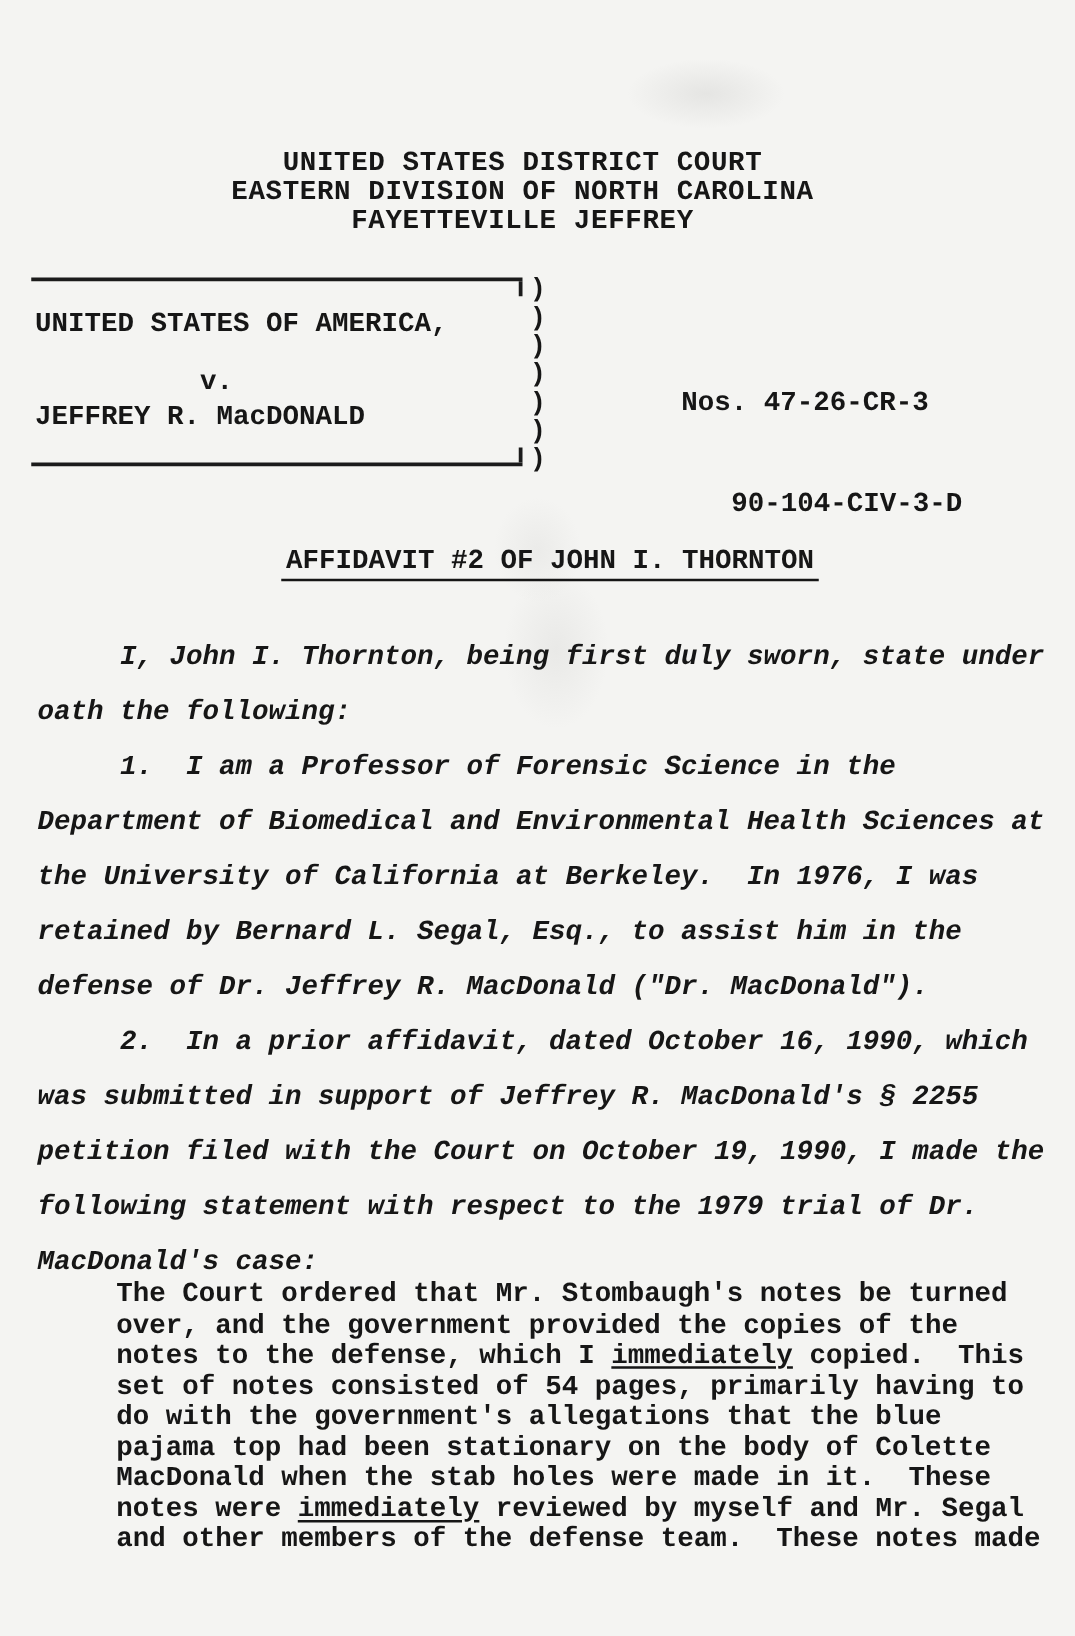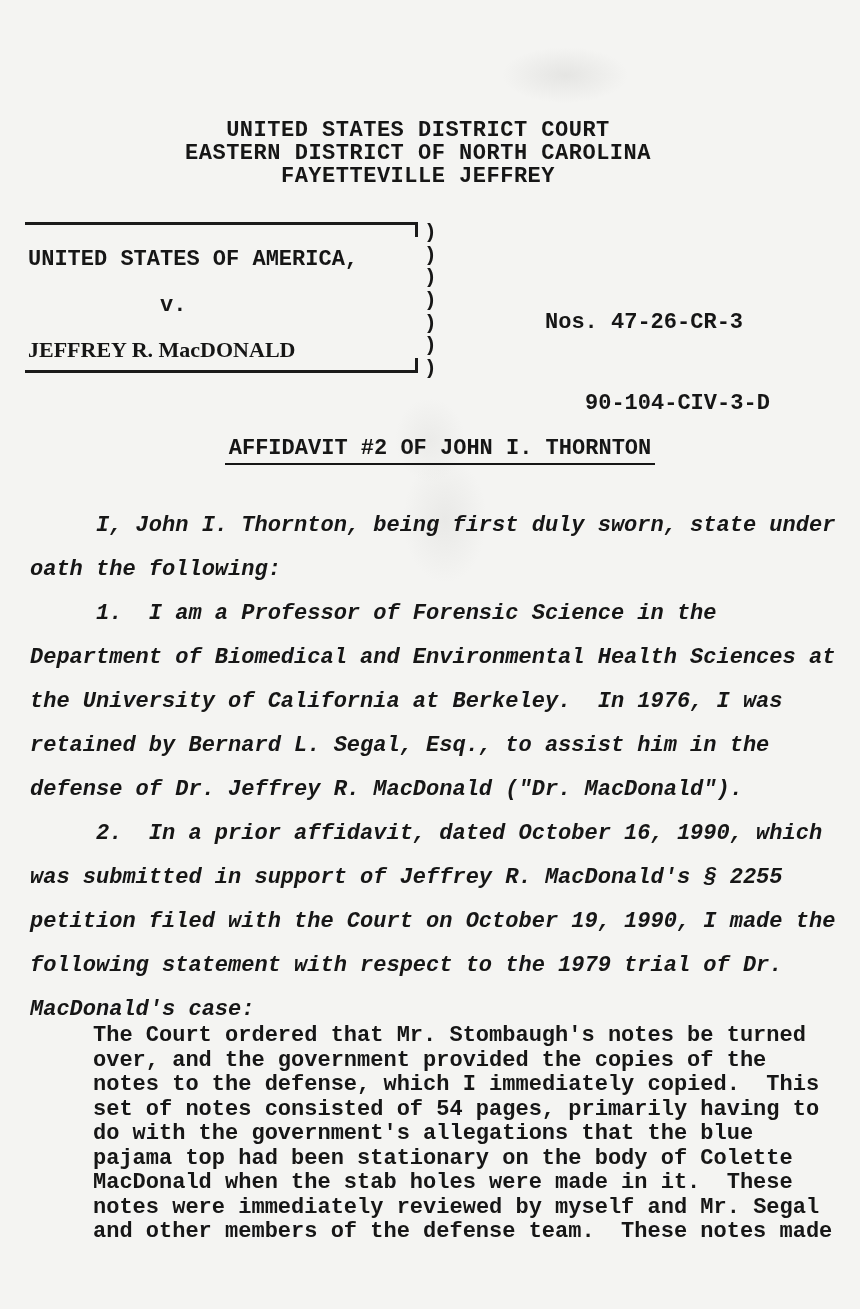--- a/index.html
+++ b/index.html
@@ -58,21 +58,21 @@
     content: "";
     position: absolute;
     right: 0;
     bottom: 0;
     width: 3px;
     height: 12px;
     background: #1b1b1b;
   }
   .plaintiff { position: absolute; top: 22px; left: 3px; white-space: pre; text-align: right; }
   .versus    { position: absolute; top: 68px; left: 135px; white-space: pre; }
-  .defendant { position: absolute; top: 112px; left: 3px; white-space: pre; font-family: Liberation Serif, serif; }
+  .defendant { position: absolute; top: 96px; left: 3px; white-space: pre; }
   .brackets {
     position: absolute;
     top: 223px;
     left: 424px;
     height: 156px;
     display: flex;
     flex-direction: column;
     justify-content: space-between;
     font-size: 21px;
   }
@@ -114,32 +114,33 @@
   .quote {
     position: absolute;
     top: 1024px;
     left: 93px;
     width: 730px;
     margin: 0;
     line-height: 24.5px;
     white-space: pre;
   }
   .quote .u {
+    text-decoration: underline;
     text-decoration-thickness: 2px;
     text-underline-offset: 3px;
   }
 </style>
 </head>
 <body>
 
 <div class="page">
 
   <header class="court-header">
       <div class="line">UNITED STATES DISTRICT COURT</div>
-      <div class="line">EASTERN DISTRICT OF NORTH CAROLINA</div>
+      <div class="line">EASTERN DIVISION OF NORTH CAROLINA</div>
       <div class="line">FAYETTEVILLE JEFFREY</div>
     </header>
 
   <section class="caption">
     <div class="caption-box">
       <div class="plaintiff">UNITED STATES OF AMERICA,</div>
       <div class="versus">v.</div>
       <div class="defendant">JEFFREY R. MacDONALD</div>
     </div>
     <div class="brackets">

